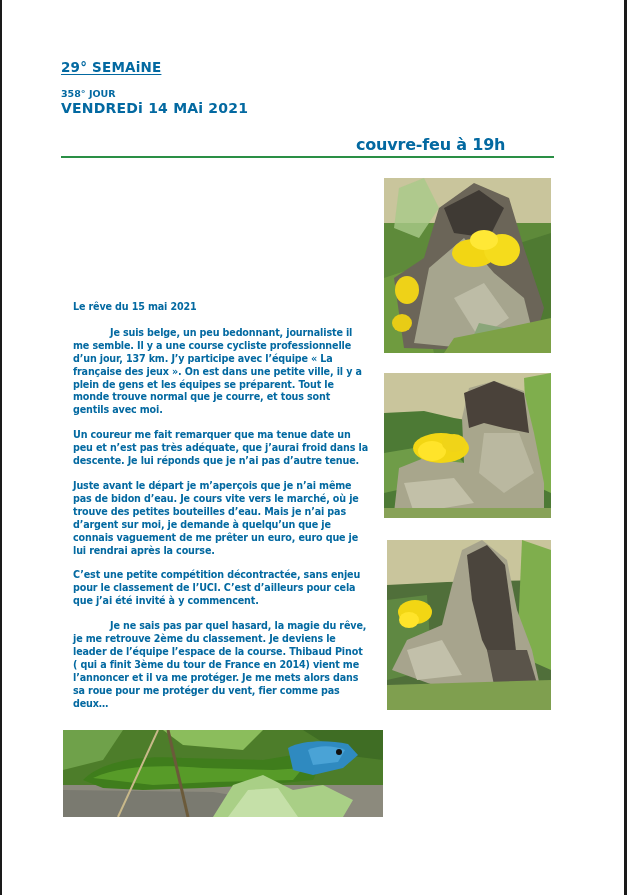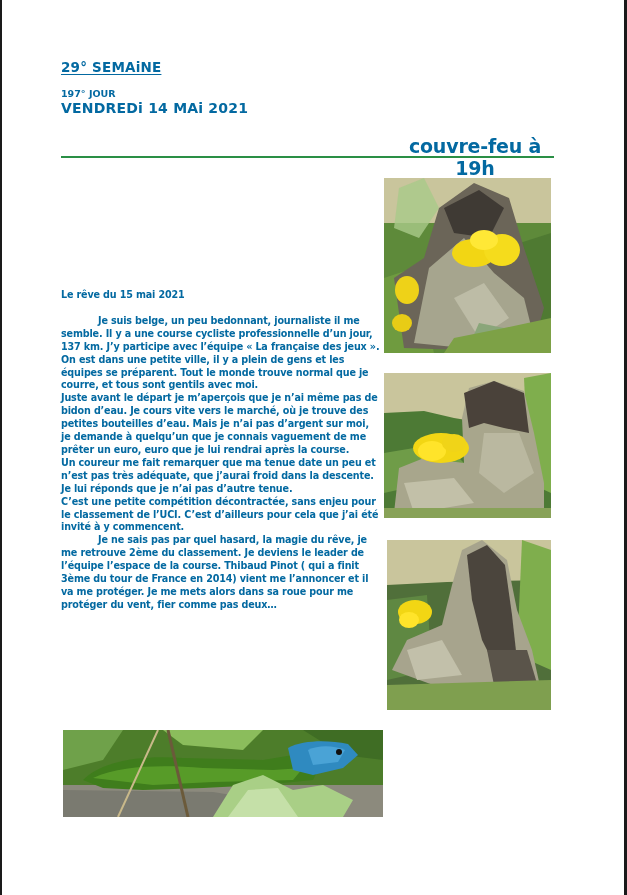--- a/index.html
+++ b/index.html
@@ -10,51 +10,51 @@
   .page-border-left { position: absolute; left: 0; top: 0; width: 2px; height: 895px; background: #1a1a1a; }
   .page-border-right { position: absolute; left: 624px; top: 0; width: 3px; height: 895px; background: #1a1a1a; }
   .green { color: #0369a1; }
   .week {
     position: absolute; left: 61px; top: 59px; font-size: 13.5px; font-weight: bold;
     text-decoration: underline; text-underline-offset: 2px; letter-spacing: 0.2px;
   }
   .dayno { position: absolute; left: 61px; top: 88px; font-size: 9.5px; font-weight: bold; }
   .date { position: absolute; left: 61px; top: 100px; font-size: 14px; font-weight: bold; letter-spacing: 0.2px; }
   .title {
-    position: absolute; left: 388px; top: 135px; width: 174px; text-align: center;
-    font-size: 19px; font-weight: bold; letter-spacing: -0.2px;
+    position: absolute; left: 356px; top: 135px; width: 174px; text-align: left;
+    font-size: 16px; font-weight: bold; letter-spacing: -0.2px;
   }
   .rule { position: absolute; left: 61px; top: 156px; width: 493px; height: 2px; background: #2a8f45; }
   .body-text {
     position: absolute; left: 61px; top: 289px; width: 320px;
     font-size: 9.6px; font-weight: bold; line-height: 12.9px; letter-spacing: -0.15px;
   }
-  .body-text p { margin: 0; }
+  .body-text p { margin: 12px; }
   .body-text .heading { margin-bottom: 13px; }
   .indent { text-indent: 37px; }
   .photo { position: absolute; overflow: hidden; }
   .photo svg { display: block; width: 100%; height: 100%; }
 </style>
 </head>
 <body>
 
 <div class="page-border-left"></div>
 <div class="page-border-right"></div>
 
 <div class="week green">29° SEMAiNE</div>
-<div class="dayno green">197° JOUR</div>
+<div class="dayno green">358° JOUR</div>
 <div class="date green">VENDREDi 14 MAi 2021</div>
 <div class="title green">couvre-feu à 19h</div>
 <div class="rule"></div>
 
 <div class="body-text green">
   <p class="heading">Le rêve du 15 mai 2021</p>
   <p class="indent">Je suis belge, un peu bedonnant, journaliste il me semble. Il y a une course cycliste professionnelle d’un jour, 137 km. J’y participe avec l’équipe « La française des jeux ». On est dans une petite ville, il y a plein de gens et les équipes se préparent. Tout le monde trouve normal que je courre, et tous sont gentils avec moi.</p>
+  <p>Un coureur me fait remarquer que ma tenue date un peu et n’est pas très adéquate, que j’aurai froid dans la descente. Je lui réponds que je n’ai pas d’autre tenue.</p>
   <p>Juste avant le départ je m’aperçois que je n’ai même pas de  bidon d’eau. Je cours vite vers le marché, où je trouve des petites bouteilles d’eau. Mais je n’ai pas d’argent sur moi, je demande à quelqu’un que je connais vaguement de me prêter un euro, euro que je lui rendrai après la course.</p>
-  <p>Un coureur me fait remarquer que ma tenue date un peu et n’est pas très adéquate, que j’aurai froid dans la descente. Je lui réponds que je n’ai pas d’autre tenue.</p>
   <p>C’est une petite compétition décontractée, sans enjeu pour le classement de l’UCI. C’est d’ailleurs pour cela que j’ai été invité à y commencent.</p>
   <p class="indent">Je ne sais pas par quel hasard, la magie du rêve, je me retrouve 2ème du classement. Je deviens le leader de l’équipe l’espace de la course. Thibaud Pinot ( qui a finit 3ème du tour de France en 2014) vient me l’annoncer et il va me protéger. Je me mets alors dans sa roue pour me protéger du vent, fier comme pas deux…</p>
 </div>
 
 <div class="photo" style="left:384px; top:178px; width:167px; height:175px;" title="Rocher avec genêts jaunes">
   <svg viewBox="0 0 167 175" preserveAspectRatio="none">
     <rect width="167" height="175" fill="#c9c59c"></rect>
     <rect x="0" y="45" width="167" height="130" fill="#5e8a3a"></rect>
     <path d="M120 70 L167 55 L167 175 L120 175 Z" fill="#4f7a32"></path>
     <path d="M0 100 L30 90 L50 175 L0 175 Z" fill="#6f9b3f"></path>

